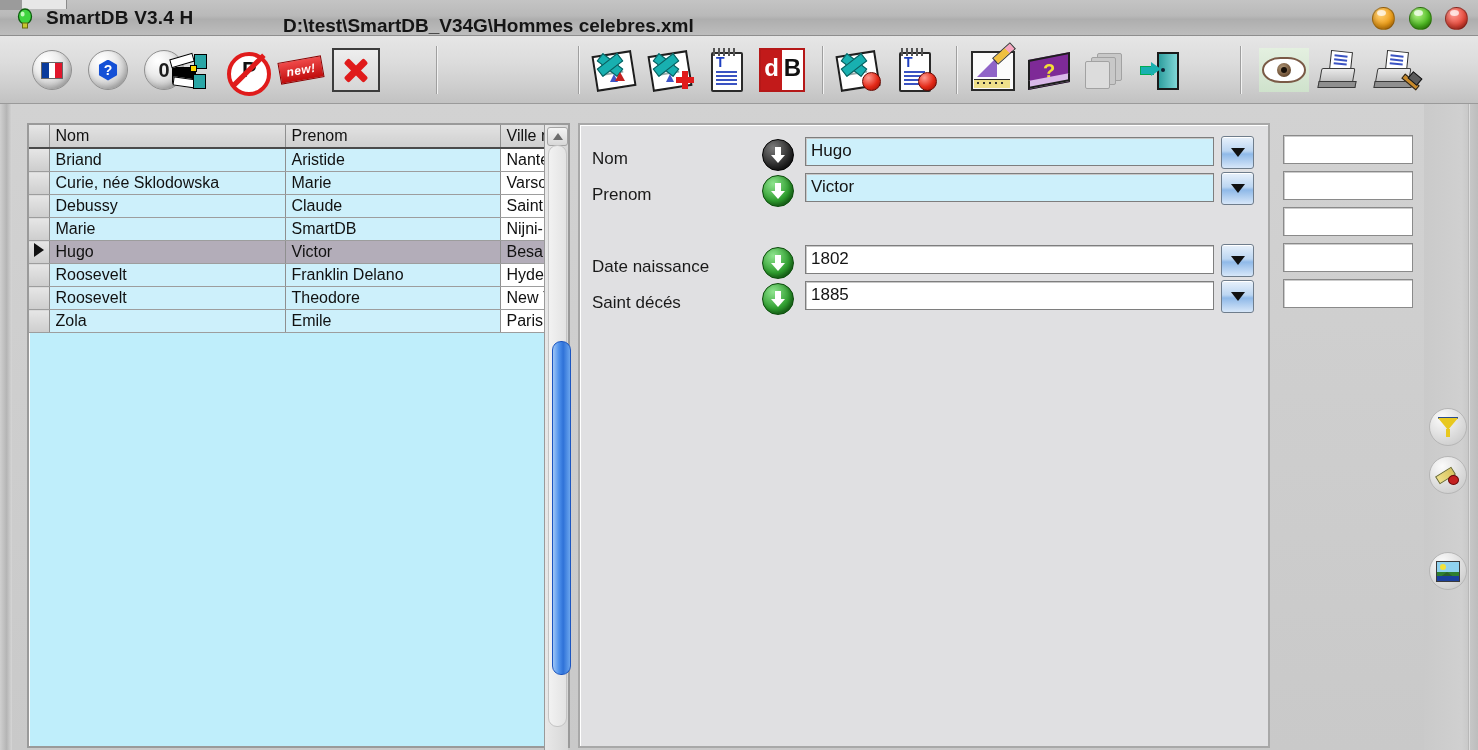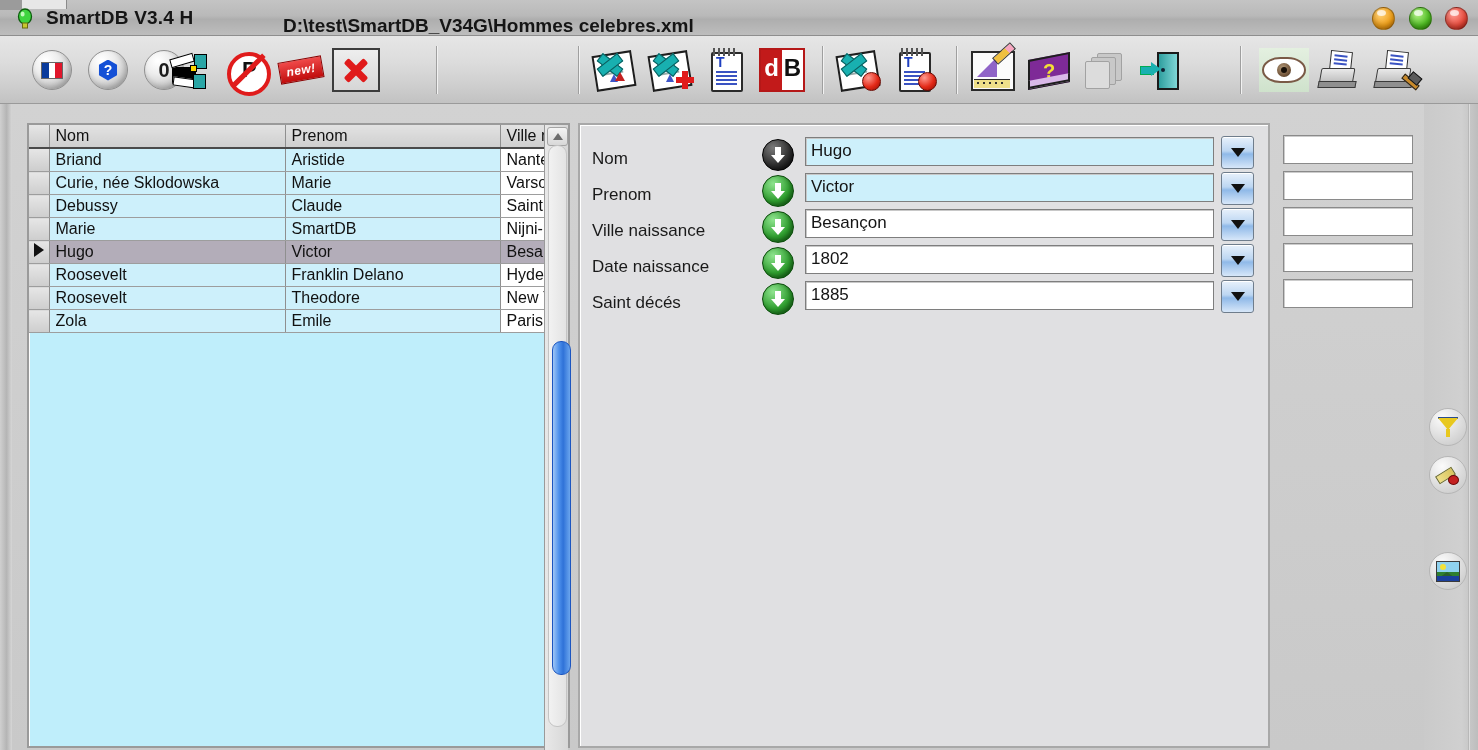--- a/index.html
+++ b/index.html
@@ -721,33 +721,20 @@
               <i></i>
               <u></u>
             </span>
         </div>
         <div class="finput key">Victor</div>
         <div class="fdrop">
             <i></i>
           </div>
       </div>
 
-      <div class="frow" style="top:88px;">
-        <div class="flabel">Ville naissance</div>
-        <div class="fgreen">
-          <span class="dn-arrow">
-              <i></i>
-              <u></u>
-            </span>
-        </div>
-        <div class="finput">Besançon</div>
-        <div class="fdrop">
-            <i></i>
-          </div>
-      </div>
 
       <div class="frow" style="top:124px;">
         <div class="flabel">Date naissance</div>
         <div class="fgreen">
           <span class="dn-arrow">
               <i></i>
               <u></u>
             </span>
         </div>
         <div class="finput">1802</div>

